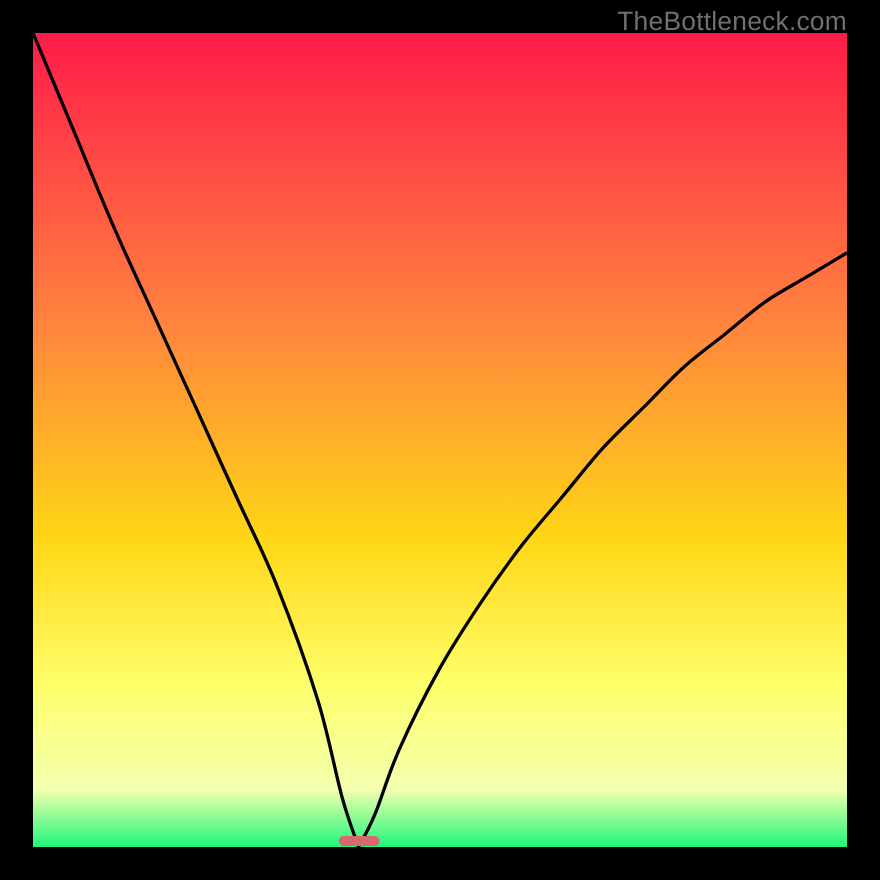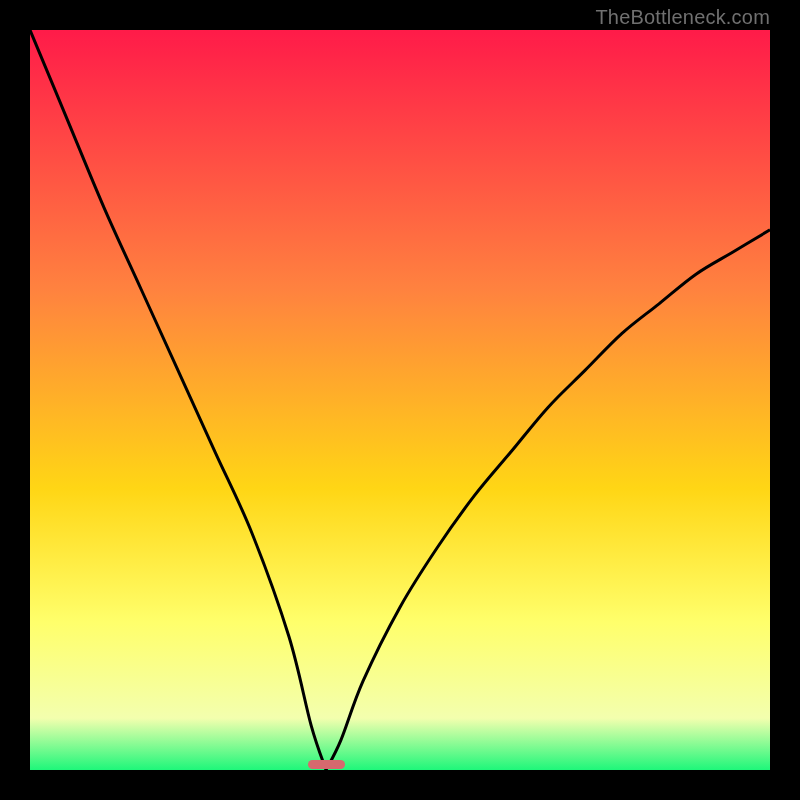--- a/index.html
+++ b/index.html
@@ -31,21 +31,21 @@
     left: 0;
     top: 0;
     width: 100%;
     height: 100%;
   }
   .watermark {
     position: absolute;
     top: 6px;
     right: 30px;
     color: #707070;
-    font-size: 20px;
+    font-size: 24px;
     font-weight: 500;
     letter-spacing: 0.2px;
   }
   .dip-marker {
     position: absolute;
     background: #d6696e;
     border-radius: 6px;
   }
 </style>
 </head>

